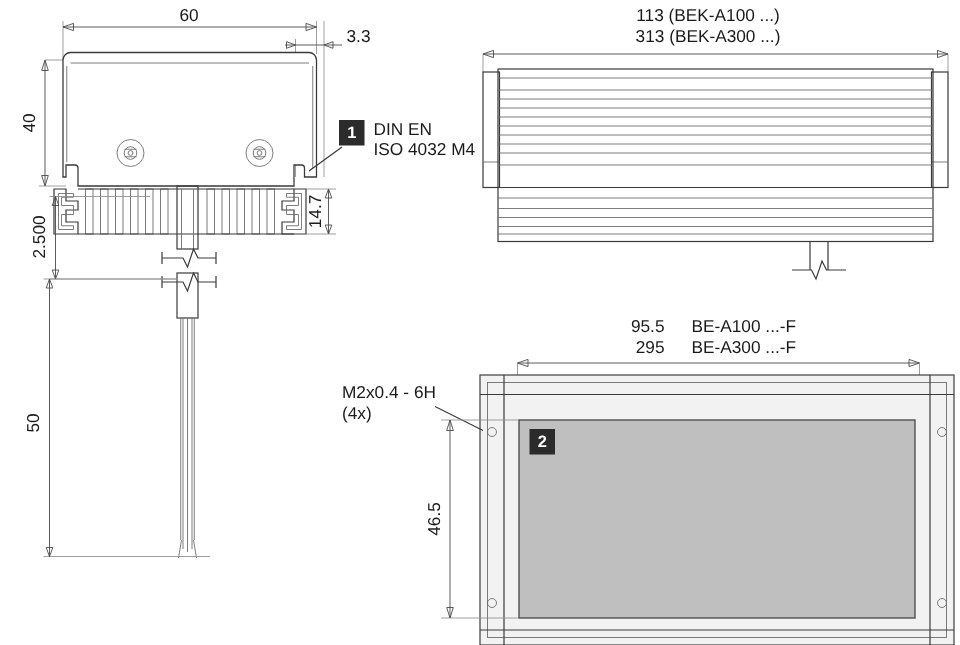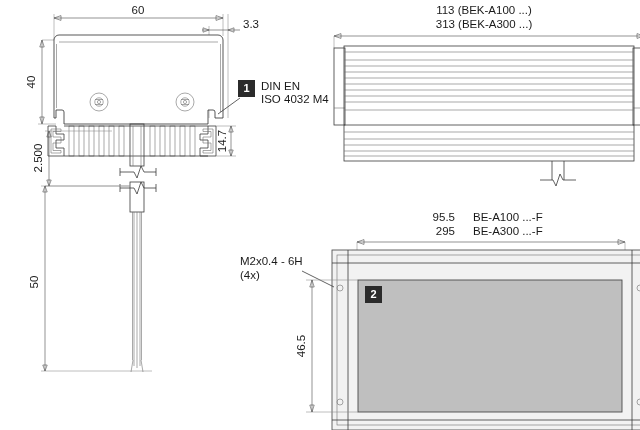--- a/index.html
+++ b/index.html
@@ -10,21 +10,21 @@
   }
   body {
     width: 640px;
     height: 430px;
     font-family: "Liberation Sans", sans-serif;
     position: relative;
     overflow: hidden;
   }
   #drawing-root {
     position: absolute;
-    left: 12px;
+    left: 0;
     top: 0;
     width: 512px;
     height: 430px;
   }
   svg { display: block; }
   text {
     font-family: "Liberation Sans", sans-serif;
     fill: #1a1a1a;
   }
   .dim-txt { font-size: 11.5px; }

